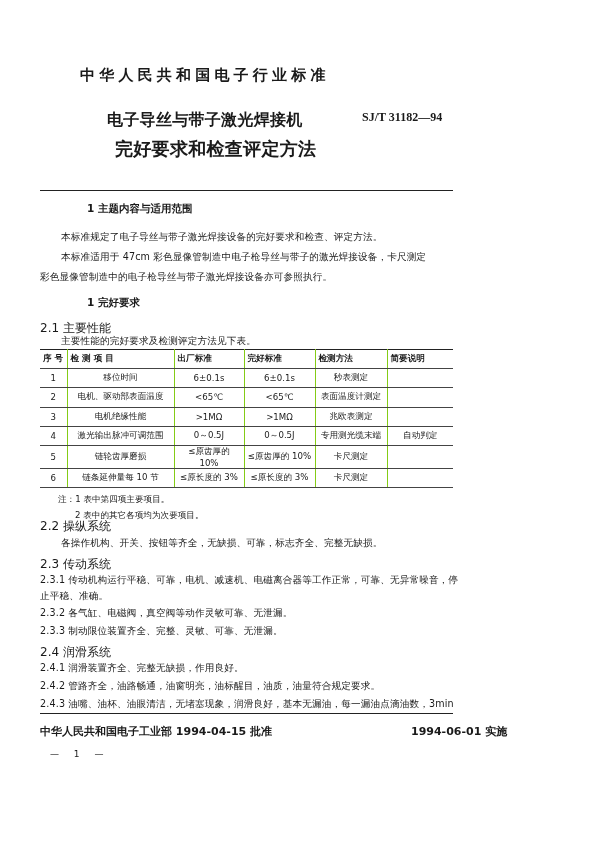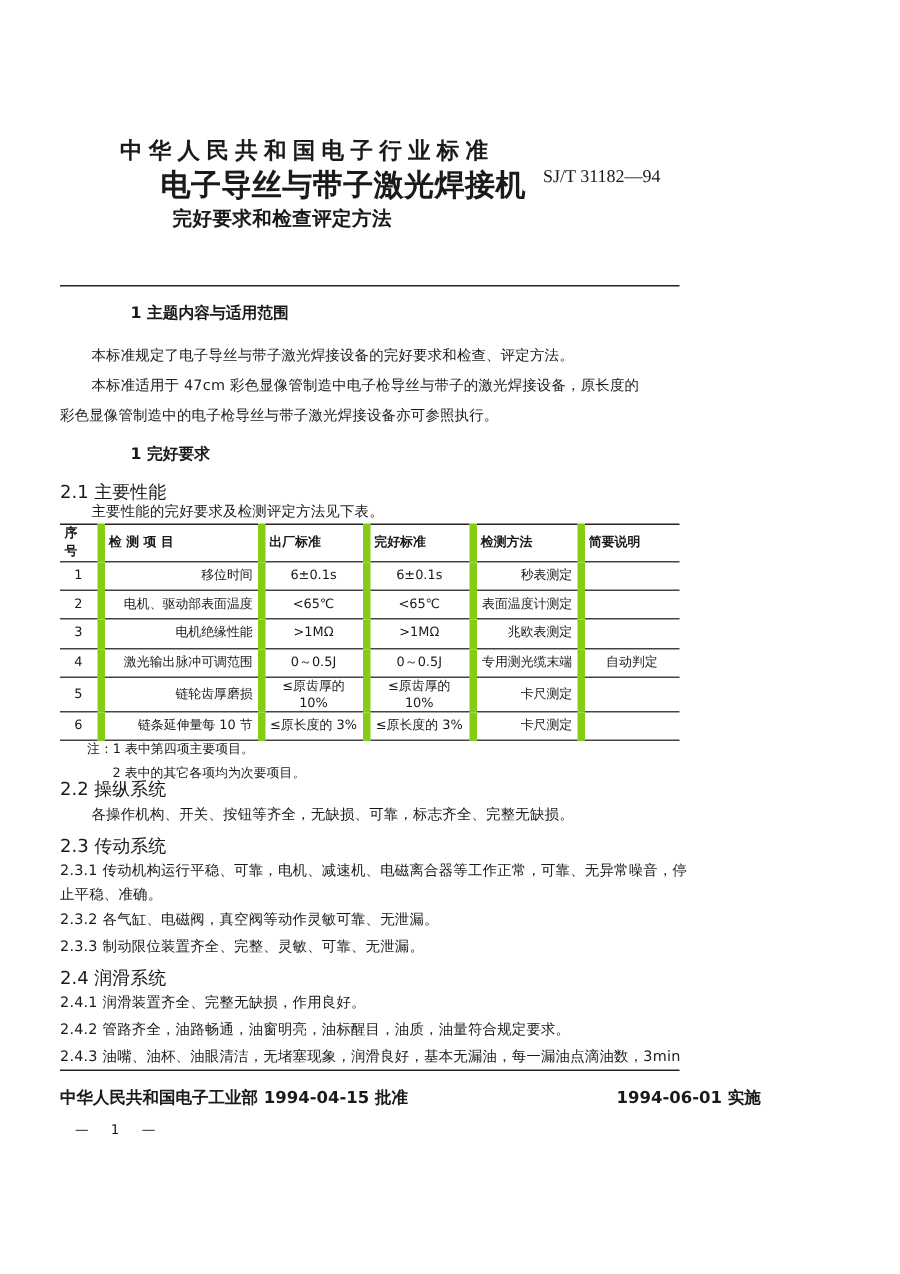--- a/index.html
+++ b/index.html
@@ -2,61 +2,61 @@
 <html><head>
 <meta charset="utf-8">
 <style>
   html, body { margin: 0; padding: 0; background: #ffffff; }
   body {
     width: 600px; height: 849px; position: relative; overflow: hidden;
     font-family: "DejaVu Sans", "Liberation Sans", sans-serif;
     color: #1a1a1a;
   }
   .abs { position: absolute; white-space: nowrap; }
-  .hdr-org { left: 80px; top: 66px; font-size: 15px; font-weight: bold; letter-spacing: 4.2px; margin-top: 25px; }
-  .std-code { left: 362px; top: 110px; font-family: "Liberation Serif", serif; font-size: 12px; font-weight: normal; }
-  .title1 { left: 107px; top: 110px; font-size: 20px; font-weight: bold; letter-spacing: 0.3px; }
-  .title2 { left: 115px; top: 137px; font-size: 13px; font-weight: bold; letter-spacing: 0.3px; }
+  .hdr-org { left: 80px; top: 66px; font-size: 15px; font-weight: bold; letter-spacing: 4.2px; }
+  .std-code { left: 362px; top: 110px; font-family: "Liberation Serif", serif; font-size: 12px; font-weight: bold; }
+  .title1 { left: 107px; top: 110px; font-size: 16px; font-weight: bold; letter-spacing: 0.3px; }
+  .title2 { left: 115px; top: 137px; font-size: 18px; font-weight: bold; letter-spacing: 0.3px; }
   .rule { position: absolute; left: 40px; width: 413px; height: 0; border-top: 1.5px solid #222; }
   .sec { font-size: 10.5px; font-weight: bold; margin-left: 47px; }
   .sub { font-size: 12px; }
   .body { font-size: 9.6px; letter-spacing: 0.15px; }
   table.spec {
     position: absolute; left: 40px; top: 349px; width: 413px;
     border-collapse: collapse; font-size: 8.6px;
     border-top: 1.5px solid #222; border-bottom: 1.5px solid #222;
   }
   table.spec th, table.spec td {
     height: 18.2px; padding: 0 3px; border-bottom: 1px solid #444;
-    border-left: 5px solid #84cc16; font-weight: normal;
+    border-left: 1px solid #84cc16; font-weight: normal;
   }
   table.spec th:first-child, table.spec td:first-child { border-left: none; }
   table.spec th { text-align: left; font-weight: bold; margin-top: 28px; }
   td.c { text-align: center; }
-  td.l { text-align: right; font-weight: bold; }
+  td.l { text-align: center; font-weight: bold; }
   .note { font-size: 8.6px; }
   .foot-left { left: 40px; top: 724px; font-size: 11px; font-weight: bold; }
   .foot-right { left: 383px; top: 724px; font-size: 11px; font-weight: bold; margin-left: 28px; }
   .pageno { left: 50px; top: 749px; font-size: 9px; letter-spacing: 6px; }
 </style>
 </head>
 <body>
 
 <div data-name="document-page">
 
   <div class="abs hdr-org" data-name="issuing-organization">中华人民共和国电子行业标准</div>
   <div class="abs title1" data-name="document-title-line1">电子导丝与带子激光焊接机</div>
   <div class="abs std-code" data-name="standard-code">SJ/T 31182—94</div>
   <div class="abs title2" data-name="document-title-line2">完好要求和检查评定方法</div>
 
   <div class="rule" style="top:190px" data-name="header-rule"></div>
 
   <div class="abs sec" style="left:40px;top:202px" data-name="section-1-heading">1   主题内容与适用范围</div>
   <div class="abs body" style="left:61px;top:231px" data-name="section-1-para1">本标准规定了电子导丝与带子激光焊接设备的完好要求和检查、评定方法。</div>
-  <div class="abs body" style="left:61px;top:251px" data-name="section-1-para2-line1">本标准适用于 47cm 彩色显像管制造中电子枪导丝与带子的激光焊接设备，原长度的</div>
+  <div class="abs body" style="left:61px;top:251px" data-name="section-1-para2-line1">本标准适用于 47cm 彩色显像管制造中电子枪导丝与带子的激光焊接设备，卡尺测定</div>
   <div class="abs body" style="left:40px;top:271px" data-name="section-1-para2-line2">彩色显像管制造中的电子枪导丝与带子激光焊接设备亦可参照执行。</div>
 
   <div class="abs sec" style="left:40px;top:296px" data-name="section-2-heading">1   完好要求</div>
   <div class="abs sub" style="left:40px;top:320px" data-name="section-2-1-heading">2.1   主要性能</div>
   <div class="abs body" style="left:61px;top:335px" data-name="section-2-1-intro">主要性能的完好要求及检测评定方法见下表。</div>
 
   <table class="spec" data-name="performance-table">
     <colgroup>
       <col style="width:27px">
         <col style="width:107px">

